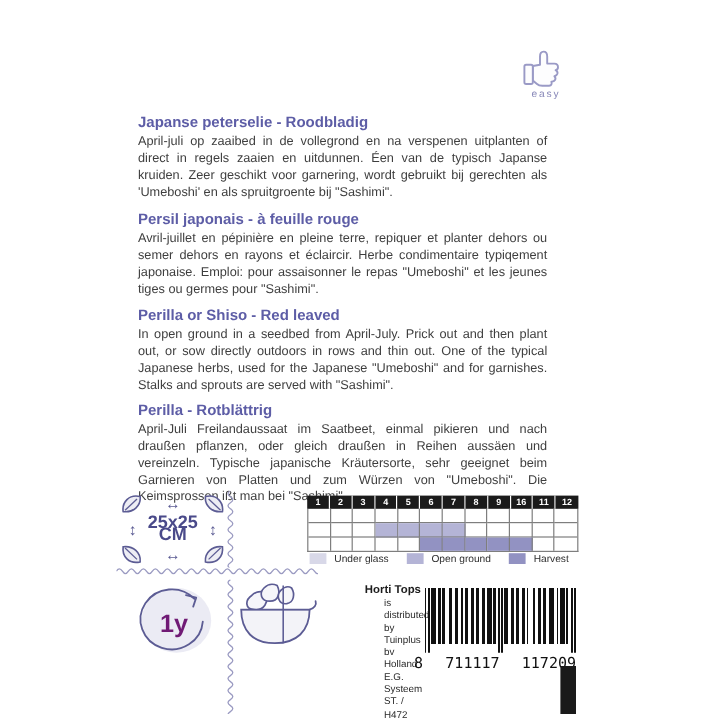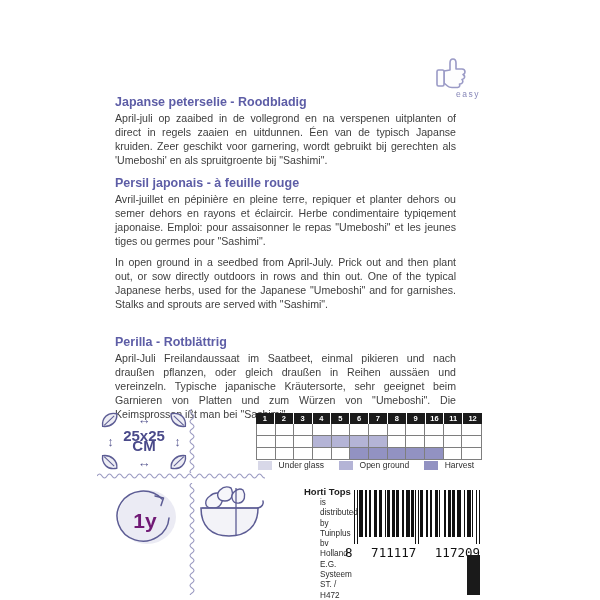--- a/index.html
+++ b/index.html
@@ -6,21 +6,21 @@
   .page{position:relative;width:600px;height:600px;background:#ffffff;overflow:hidden;
         font-family:"Liberation Sans",sans-serif;color:#3e3e3e;}
 
   
   .banner{position:absolute;left:104px;top:62px;width:336px;height:30px;background:#fdfdfd;
           box-shadow:3px 4px 5px rgba(140,140,150,.5);}
   .banner-title{display:inline-block;font-size:19px;font-weight:400;color:#1f1f1f;
           letter-spacing:2.5px;line-height:30px;padding-left:15px;white-space:nowrap;
           transform:scale(.88,1.12);transform-origin:left center;}
 
-  .easy-badge{position:absolute;left:430px;top:56px;width:50px;text-align:right;}
+  .easy-badge{position:absolute;left:430px;top:40px;width:50px;text-align:center;}
   .easy-badge .label{font-size:8.5px;letter-spacing:1.5px;color:#8787b8;margin-top:-3px;}
 
   
   .section{position:absolute;left:115px;width:341px;}
   .sec-0{top:95px;} .sec-1{top:176px;} .sec-2{top:256px;} .sec-3{top:335px;}
   .section h3{margin:0 0 3px 0;font-size:12.5px;font-weight:bold;color:#5d5da6;}
   .section p{margin:0;font-size:10.6px;line-height:13.9px;text-align:justify;color:#3e3e3e;}
 
   
   .spacing-icon{position:absolute;left:97px;top:409px;width:94px;height:64px;
@@ -88,20 +88,21 @@
 
   <div class="section sec-0">
     <h3>Japanse peterselie - Roodbladig</h3>
     <p>April-juli op zaaibed in de vollegrond en na verspenen uitplanten of direct in regels zaaien en uitdunnen. Éen van de typisch Japanse kruiden. Zeer geschikt voor garnering, wordt gebruikt bij gerechten als 'Umeboshi' en als spruitgroente bij "Sashimi".</p>
   </div>
   <div class="section sec-1">
     <h3>Persil japonais - à feuille rouge</h3>
     <p>Avril-juillet en pépinière en pleine terre, repiquer et planter dehors ou semer dehors en rayons et éclaircir. Herbe condimentaire typiqement japonaise. Emploi: pour assaisonner le repas "Umeboshi" et les jeunes tiges ou germes pour "Sashimi".</p>
   </div>
   <div class="section sec-2">
+    <h3>Perilla or Shiso - Red leaved</h3>
     <p>In open ground in a seedbed from April-July. Prick out and then plant out, or sow directly outdoors in rows and thin out. One of the typical Japanese herbs, used for the Japanese "Umeboshi" and for garnishes. Stalks and sprouts are served with "Sashimi".</p>
   </div>
   <div class="section sec-3">
     <h3>Perilla - Rotblättrig</h3>
     <p>April-Juli Freilandaussaat im Saatbeet, einmal pikieren und nach draußen pflanzen, oder gleich draußen in Reihen aussäen und vereinzeln. Typische japanische Kräutersorte, sehr geeignet beim Garnieren von Platten und zum Würzen von "Umeboshi". Die Keimsprossen ißt man bei "Sashimi".</p>
   </div>
 
   <div class="spacing-icon">
     <svg width="21" height="21" viewBox="0 0 20 20">
       <path d="M2.5 16.5 C1.5 9 7 2.5 16 4.5 C16.8 12 10.5 17.5 2.5 16.5 Z" fill="#ededf4" stroke="#5c5c94" stroke-width="1.3"></path>

